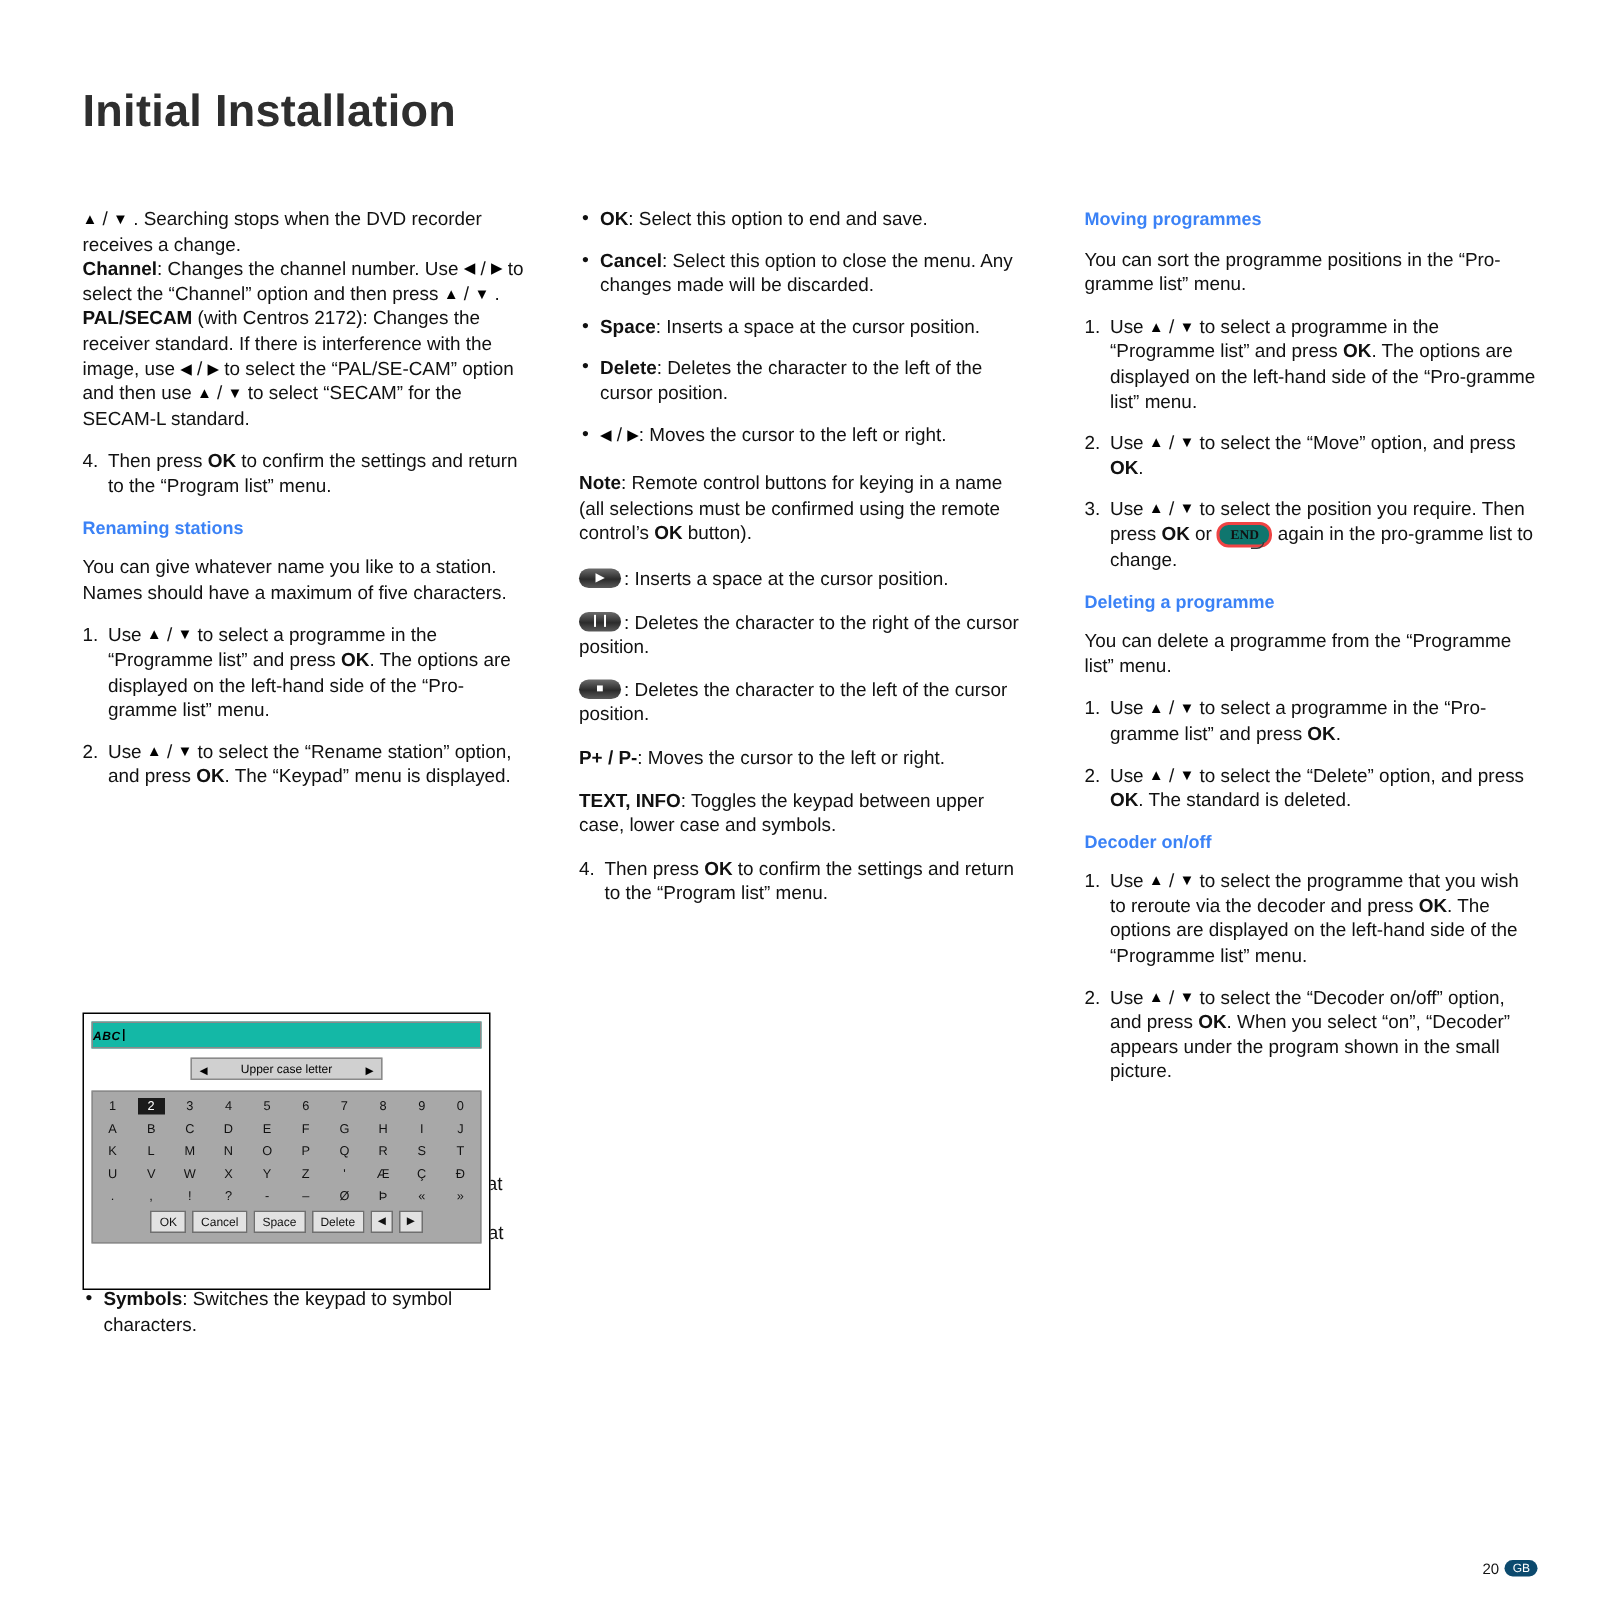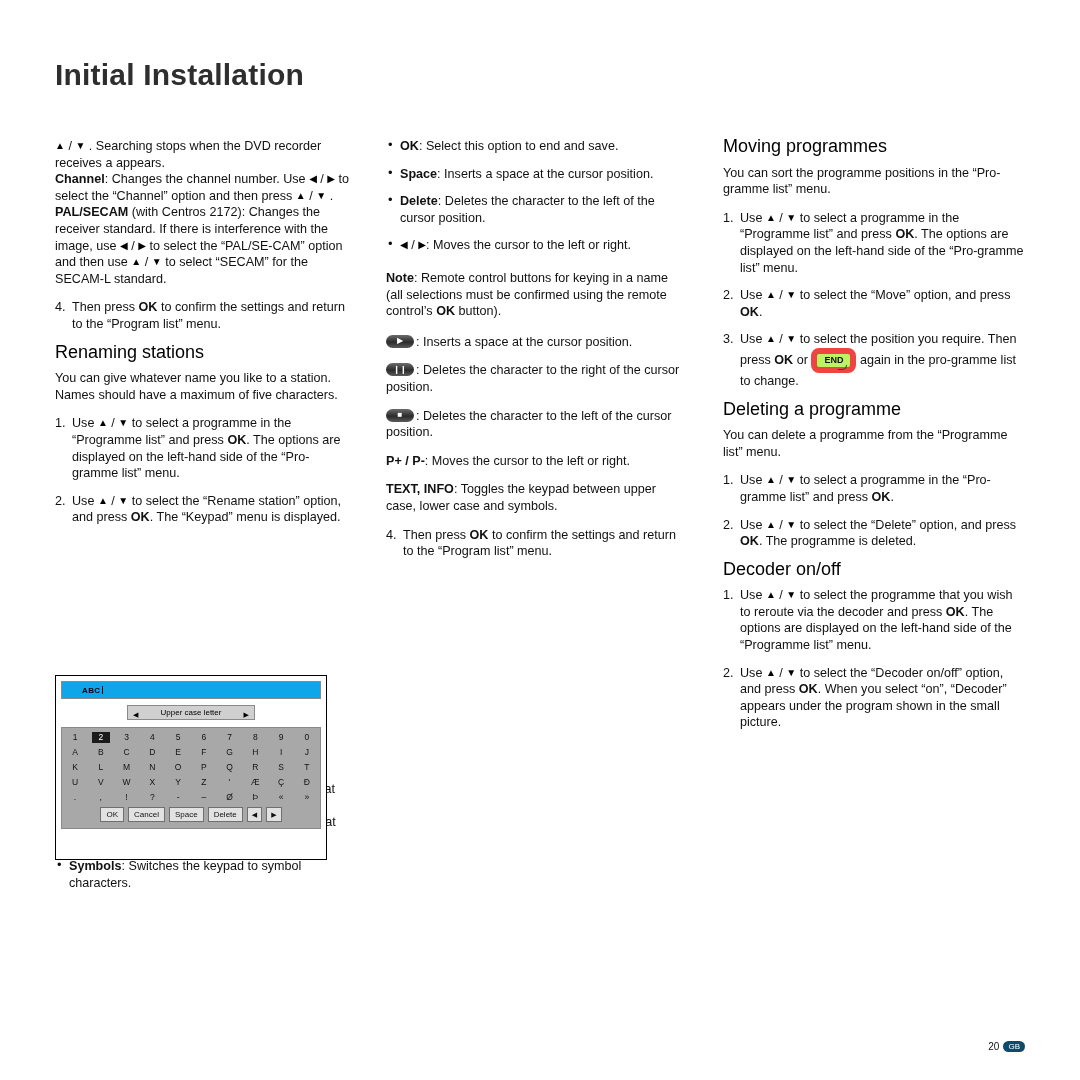--- a/index.html
+++ b/index.html
@@ -37,24 +37,24 @@
     color: #111;
   }
   .col1 { left: 55px; width: 300px; }
   .col2 { left: 386px; width: 300px; }
   .col3 { left: 723px; width: 303px; }
 
   p { margin: 0 0 0 0; }
   .blk { margin-bottom: 12px; }
   .b { font-weight: bold; }
   h3.sub {
-    font-size: 18px;
-    font-weight: normal;
+    font-size: 12px;
+    font-weight: bold;
     margin: 0 0 10px 0;
-    color: #000000;
+    color: #3b82f6;
   }
   .sp-top { margin-top: 18px; }
   .li {
     position: relative;
     padding-left: 17px;
     margin-bottom: 11px;
   }
   .li .num {
     position: absolute;
     left: 0; top: 0;
@@ -89,28 +89,29 @@
     width: 272px;
     height: 185px;
     border: 1px solid #000;
     background: #ffffff;
     box-sizing: border-box;
     padding: 5px;
   }
   .kp-abc {
     width: 100%;
     height: 18px;
-    background: #0ea5e9;
+    background: #14b8a6;
     border: 1px solid #8a8a8a;
     box-sizing: border-box;
     font-size: 8px;
     font-weight: bold;
-    padding: 4px 0 0 20px;
+    padding: 4px 0 0 0;
     letter-spacing: 0.4px;
     position: relative;
+    font-style: italic;
   }
   .kp-abc .caret {
     display: inline-block;
     width: 1px;
     height: 8px;
     background: #000;
     vertical-align: -1px;
     margin-left: 1px;
   }
   .kp-upper {
@@ -181,29 +182,30 @@
     left: 0; right: 0;
     top: 50%;
     transform: translateY(-50%);
     text-align: center;
     color: #fff;
     font-size: 8px;
     line-height: 8px;
   }
   .endbtn {
     display: inline-block;
-    border: 6px solid #ef4444;
+    border: 2px solid #ef4444;
     border-radius: 8px;
-    background: #bef264;
+    background: #0f766e;
     font-size: 9px;
     font-weight: bold;
     line-height: 11px;
     padding: 1px 7px 1px 7px;
     vertical-align: 1px;
     position: relative;
+    font-family: Liberation Serif, serif;
   }
   .endbtn:after {
     content: "";
     position: absolute;
     right: 3px;
     bottom: -3px;
     width: 8px;
     height: 4px;
     border-bottom: 1px solid #3a3a3a;
     border-right: 1px solid #3a3a3a;
@@ -235,21 +237,21 @@
 
   <div class="page-title">Initial Installation</div>
 
   <div class="col col1">
 
     <div class="blk">
       <p>
         <span class="ar">▲</span>
         /
         <span class="ar">▼</span>
-        <span>. Searching stops when the DVD recorder receives a appears.</span>
+        <span>. Searching stops when the DVD recorder receives a change.</span>
       </p>
       <p>
         <span class="b">Channel</span><span>: Changes the channel number. Use</span>
         <span class="ar">◀</span>
         /
         <span class="ar">▶</span>
         <span>to select the “Channel” option and then press</span>
         <span class="ar">▲</span>
         /
         <span class="ar">▼</span> .
@@ -402,20 +404,23 @@
       </div>
     </div>
   </div>
 
   <div class="col col2">
 
     <div class="bullet">
       <span class="b">OK</span><span>: Select this option to end and save.</span>
     </div>
     <div class="bullet">
+      <span class="b">Cancel</span><span>: Select this option to close the menu. Any changes made will be discarded.</span>
+    </div>
+    <div class="bullet">
       <span class="b">Space</span><span>: Inserts a space at the cursor position.</span>
     </div>
     <div class="bullet">
       <span class="b">Delete</span><span>: Deletes the character to the left of the cursor position.</span>
     </div>
     <div class="bullet">
       <span class="ar">◀</span>
       /
       <span class="ar">▶</span><span>: Moves the cursor to the left or right.</span>
     </div>
@@ -502,21 +507,21 @@
       <span class="b">OK</span><span>.</span>
     </div>
 
     <div class="li">
       <span class="num">2.</span>
       <span>Use</span>
       <span class="ar">▲</span>
       /
       <span class="ar">▼</span>
       <span>to select the “Delete” option, and press</span>
-      <span class="b">OK</span><span>. The programme is deleted.</span>
+      <span class="b">OK</span><span>. The standard is deleted.</span>
     </div>
 
     <h3 class="sub sp-top">Decoder on/off</h3>
 
     <div class="li">
       <span class="num">1.</span>
       <span>Use</span>
       <span class="ar">▲</span>
       /
       <span class="ar">▼</span>

